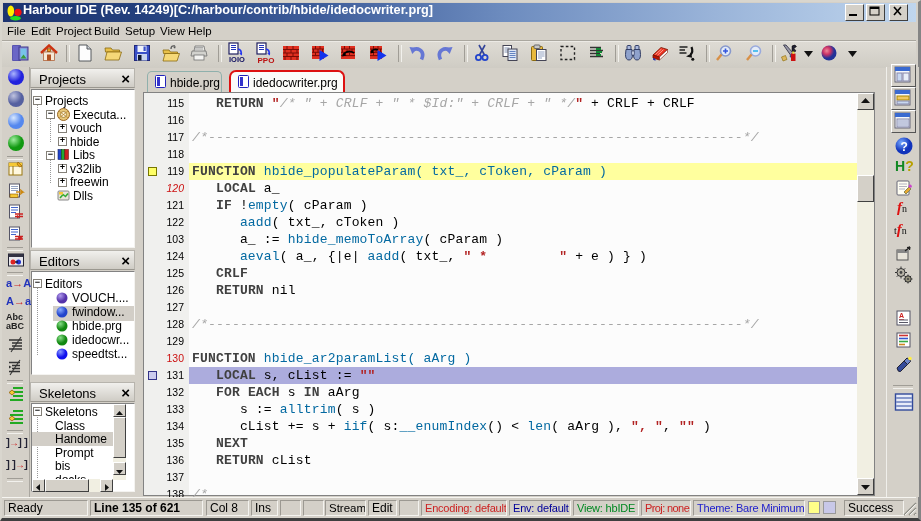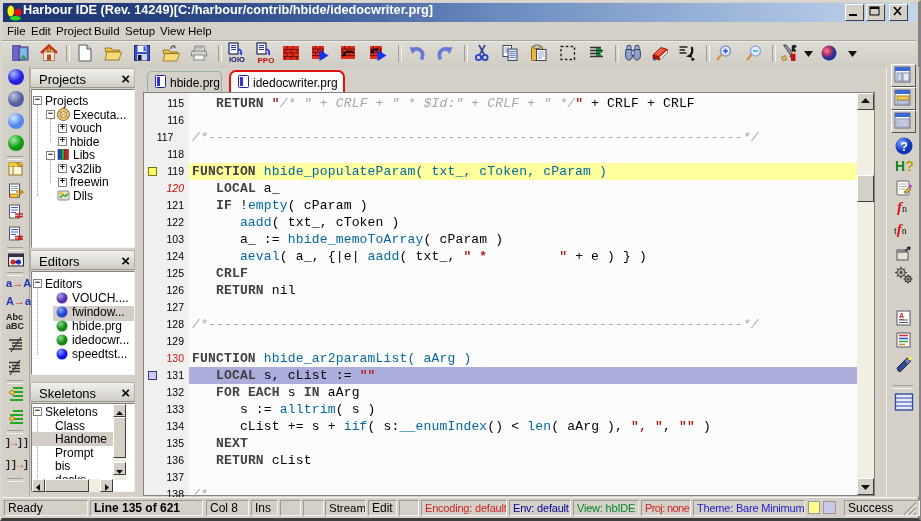--- a/index.html
+++ b/index.html
@@ -464,21 +464,21 @@
 <div class="a" style="left:253px;top:76px;font-size:12px">idedocwriter.prg</div>
 
 <div class="a" style="left:143px;top:92px;width:732px;height:404px;background:#fcfcfc;border:1px solid #828282;box-sizing:border-box"></div>
 <div class="a" style="left:144px;top:93px;width:45px;height:402px;background:#f0f0ee"></div>
 <div class="a" style="left:189px;top:163px;width:668px;height:17px;background:#ffff9e"></div>
 <div class="a" style="left:189px;top:367px;width:668px;height:17px;background:#acacdd"></div>
 <div class="a" style="left:148px;top:167px;width:9px;height:9px;background:#ffff66;border:1px solid #777700;box-sizing:border-box"></div>
 <div class="a" style="left:148px;top:371px;width:9px;height:9px;background:#ccccee;border:1px solid #333388;box-sizing:border-box"></div>
 <div class="a gut" style="left:146px;top:97px;width:38px;">115</div>
 <div class="a gut" style="left:146px;top:114px;width:38px;">116</div>
-<div class="a gut" style="left:146px;top:131px;width:38px;text-align:center;">117</div>
+<div class="a gut" style="left:146px;top:131px;width:38px;">117</div>
 <div class="a gut" style="left:146px;top:148px;width:38px;">118</div>
 <div class="a gut" style="left:146px;top:165px;width:38px;">119</div>
 <div class="a gut" style="left:146px;top:182px;width:38px;color:#cc1111;font-style:italic;">120</div>
 <div class="a gut" style="left:146px;top:199px;width:38px;">121</div>
 <div class="a gut" style="left:146px;top:216px;width:38px;">122</div>
 <div class="a gut" style="left:146px;top:233px;width:38px;">103</div>
 <div class="a gut" style="left:146px;top:250px;width:38px;">124</div>
 <div class="a gut" style="left:146px;top:267px;width:38px;">125</div>
 <div class="a gut" style="left:146px;top:284px;width:38px;">126</div>
 <div class="a gut" style="left:146px;top:301px;width:38px;">127</div>
@@ -615,17 +615,17 @@
 <div class="a stp" style="left:325px;width:41px;font-size:11.5px">Stream</div>
 <div class="a stp" style="left:368px;width:29px">Edit</div>
 <div class="a stp" style="left:399px;width:20px"></div>
 <div class="a stp sm" style="left:421px;width:86px;color:#cc2222">Encoding: default</div>
 <div class="a stp sm" style="left:509px;width:62px;color:#000099">Env: default</div>
 <div class="a stp sm" style="left:573px;width:66px;color:#008822">View: hbIDE</div>
 <div class="a stp sm" style="left:641px;width:50px;color:#cc2222;letter-spacing:-0.6px">Proj: none</div>
 <div class="a stp sm" style="left:693px;width:112px;color:#2222cc">Theme: Bare Minimum</div>
 <div class="a" style="left:808px;top:501px;width:12px;height:13px;background:#ffff88;border:1px solid #999;box-sizing:border-box"></div>
 <div class="a" style="left:823px;top:501px;width:13px;height:13px;background:#c8c8e8;border:1px solid #999;box-sizing:border-box"></div>
-<div class="a stp" style="left:844px;width:76px">Success</div>
+<div class="a stp" style="left:844px;width:60px">Success</div>
 <svg class="a" style="left:903px;top:502px" width="14" height="14">
     <path d="M13 1 L1 13 M13 6 L6 13 M13 11 L11 13" stroke="#909088" stroke-width="1.5"></path>
     <path d="M13 2.2 L2.2 13 M13 7.2 L7.2 13 M13 12.2 L12.2 13" stroke="#fdfdfb" stroke-width="1"></path>
   </svg>
 
 </body></html>

